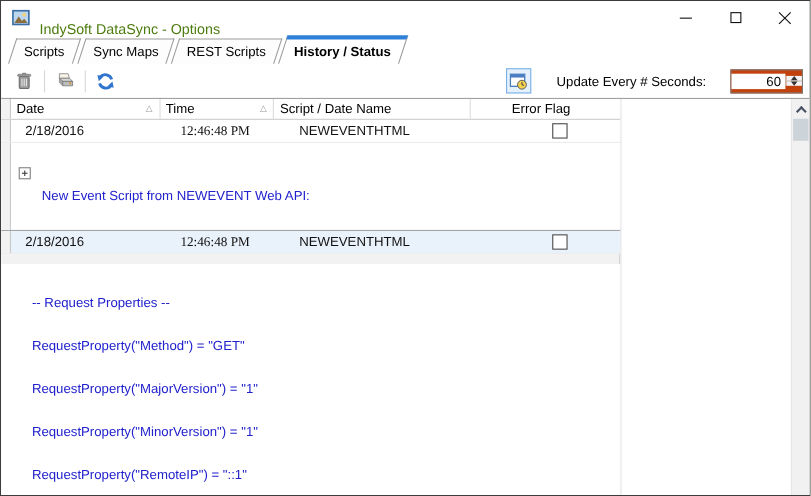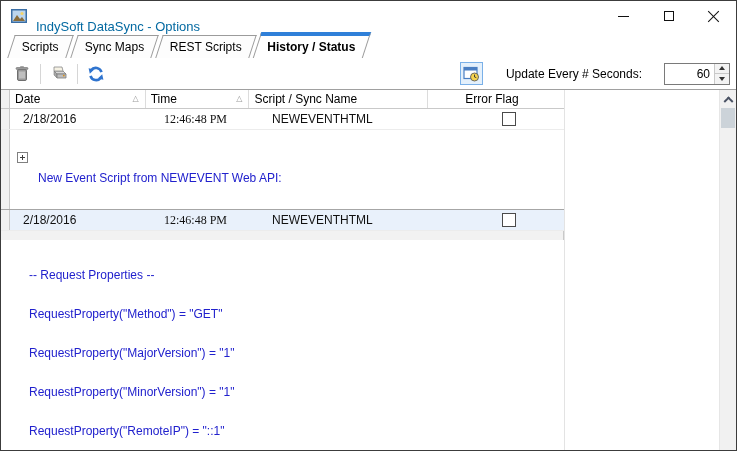--- a/index.html
+++ b/index.html
@@ -2,21 +2,21 @@
 <html><head>
 <meta charset="utf-8">
 <style>
   * { margin:0; padding:0; box-sizing:border-box; }
   html,body { width:737px; height:451px; background:#fff; font-family:"Liberation Sans","DejaVu Sans",sans-serif; }
   .window { position:relative; width:737px; height:451px; background:#fff; border:1px solid #3c3c3c; overflow:hidden; }
 
   
   .titlebar { height:30px; display:flex; align-items:center; background:#fff; }
   .app-icon { width:18px; height:16px; margin:0 8px 0 9px; flex:0 0 auto; }
-  .title-text { font-size:13px; color:#0369a1;margin-top:20px; }
+  .title-text { font-size:13px; color:#4d7c0f;margin-top:20px; }
   .win-controls { margin-left:auto; display:flex; height:30px; }
   .win-btn { width:45px; height:30px; display:flex; align-items:center; justify-content:center; cursor:default; }
   .glyph-min { width:11px; height:1px; background:#111; }
   .glyph-max { width:10px; height:10px; border:1px solid #111; }
   .glyph-close { position:relative; width:12px; height:12px; }
   .glyph-close::before,.glyph-close::after { content:""; position:absolute; left:5px; top:-1px; width:1px; height:15px; background:#111; }
   .glyph-close::before { transform:rotate(45deg); }
   .glyph-close::after { transform:rotate(-45deg); }
 
   
@@ -27,21 +27,21 @@
   .tab > span { transform:skewX(18deg); white-space:nowrap; }
   .tab.active { height:26px; background:#fff; font-weight:bold; border-top:4px solid #2f80d9; z-index:2; }
 
   
   .toolbar { height:31px; display:flex; align-items:center; padding:0 6px 0 8px; background:#fff; }
   .tool-btn { width:26px; height:24px; display:flex; align-items:center; justify-content:center; cursor:default; }
   .tb-sep { width:1px; height:20px; background:#d6d6d6; margin:0 5px; }
   .tb-right { margin-left:auto; display:flex; align-items:center;gap:16px; }
   .toggle-btn { width:23px; height:23px; border:1px solid #7ab0e8; background:#e4f0fb; display:flex; align-items:center; justify-content:center; margin-right:7px; }
   .upd-label { font-size:12px; color:#000; margin-right:6px; white-space:nowrap; }
-  .spinbox { display:flex; width:66px; height:22px; border:1px solid #7a7a7a; background:#c2410c; }
+  .spinbox { display:flex; width:66px; height:22px; border:1px solid #7a7a7a; background:#c2410c;align-items:center; }
   .spinbox input { flex:1; min-width:0; border:none; outline:none; font-size:12px; text-align:right; padding-right:4px; font-family:inherit; }
   .spin-btns { width:15px; display:flex; flex-direction:column; border-left:1px solid #c9c9c9; }
   .spin-up,.spin-down { flex:1; display:flex; align-items:center; justify-content:center; background:#f3f3f3; }
   .spin-up { border-bottom:1px solid #c9c9c9; }
   .tri-up { width:0; height:0; border-left:3px solid transparent; border-right:3px solid transparent; border-bottom:4px solid #333; }
   .tri-down { width:0; height:0; border-left:3px solid transparent; border-right:3px solid transparent; border-top:4px solid #333; }
 
   
   .grid { position:relative; height:416px; border-top:1px solid #a0a0a0; background:#fff; overflow:hidden; }
   .grid-content { width:563px; }
@@ -184,21 +184,21 @@
         <div class="cell-ind"></div>
         <div class="hdr-cell c-date">
           <span>Date</span>
           <span class="sort-glyph">△</span>
         </div>
         <div class="hdr-cell c-time">
           <span>Time</span>
           <span class="sort-glyph">△</span>
         </div>
         <div class="hdr-cell c-script">
-          <span>Script / Sync Name</span>
+          <span>Script / Date Name</span>
         </div>
         <div class="hdr-cell c-error">
           <span>Error Flag</span>
         </div>
       </div>
 
       <div class="data-row">
         <div class="cell-ind"></div>
         <div class="cell d-date">2/18/2016</div>
         <div class="cell d-time">12:46:48 PM</div>

